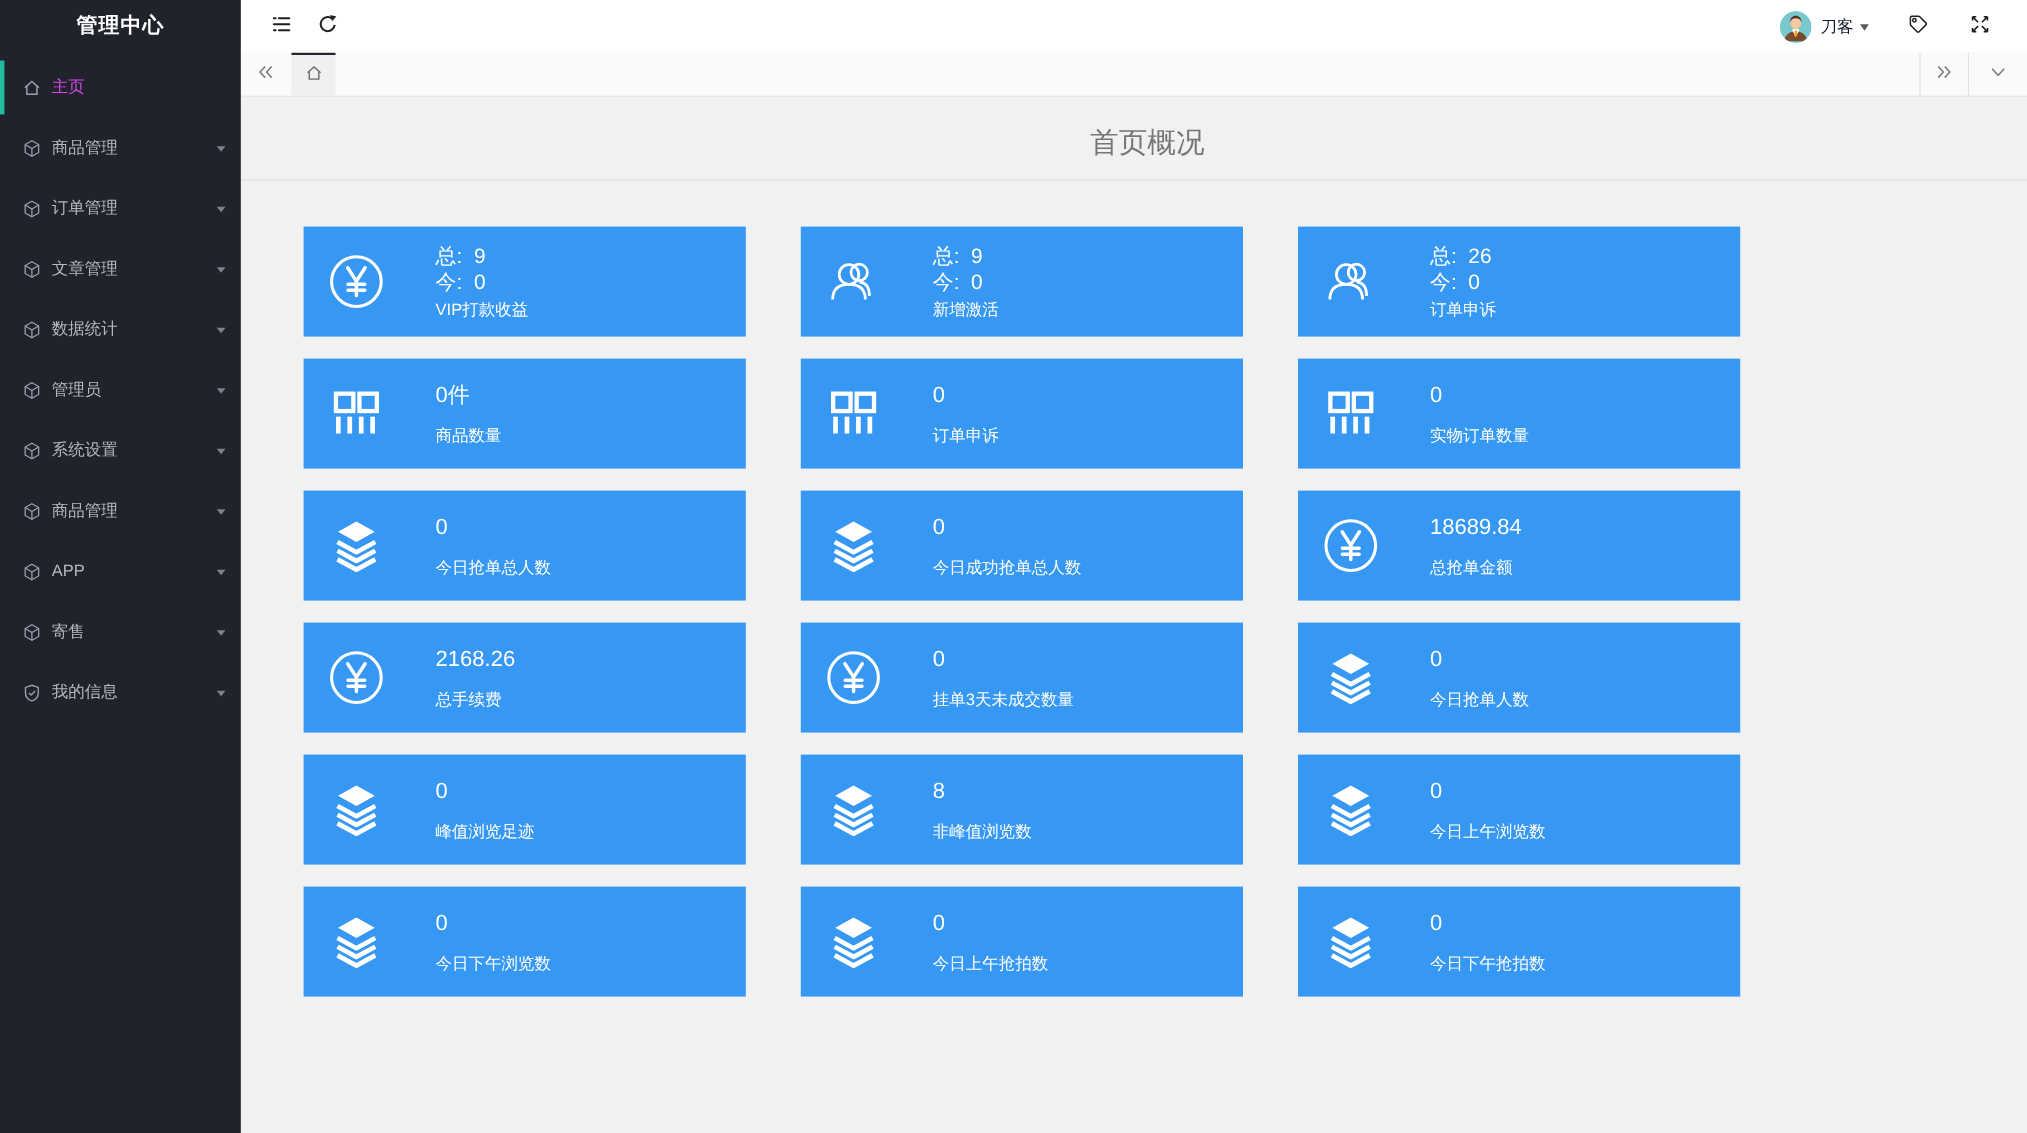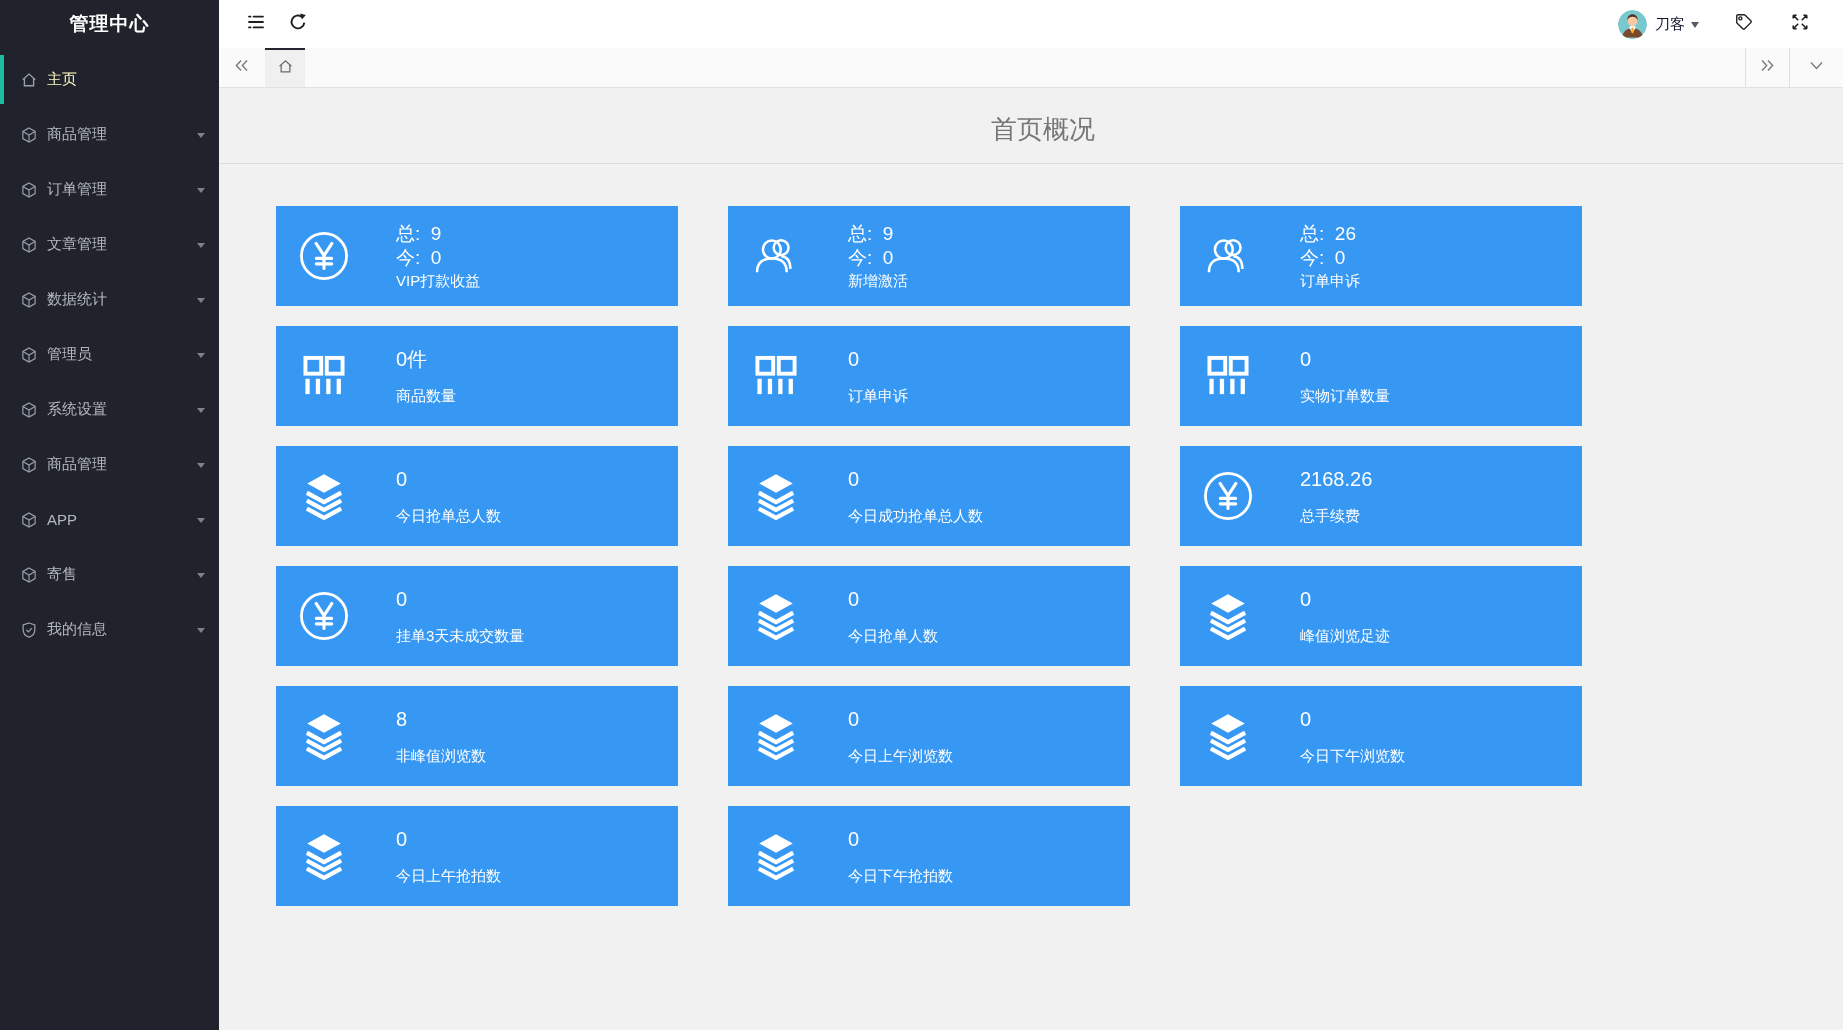--- a/index.html
+++ b/index.html
@@ -5,21 +5,21 @@
   * { margin:0; padding:0; box-sizing:border-box; }
   html,body { background:#f1f1f1; }
   body { font-family:"Liberation Sans","DejaVu Sans",sans-serif; }
   .app { position:relative; width:1843px; height:1030px; display:flex; overflow:hidden; background:#f1f1f1; }
 
   
   .sidebar { width:219px; flex-shrink:0; background:#20232b; color:#b4b8c1; }
   .sidebar-title { height:48px; line-height:48px; text-align:center; color:#ffffff; font-size:19px; font-weight:bold; letter-spacing:1px; }
   .menu { padding-top:4px; }
   .menu-item { position:relative; height:55px; display:flex; align-items:center; padding:0 14px 0 20px; font-size:15px; cursor:pointer; }
-  .menu-item.active { color:#fef9c3; }
+  .menu-item.active { color:#d946ef; }
   .menu-item.active::before { content:""; position:absolute; left:0; top:3px; bottom:3px; width:4px; background:#1fbca0; }
   .mi-icon { width:18px; height:18px; margin-right:9px; color:#9aa0ab; flex-shrink:0; }
   .mi-icon svg { width:100%; height:100%; display:block; }
   .mi-label { flex:1; }
   .mi-arrow { width:0; height:0; border:4px solid transparent; border-top:5px solid #7d828c; margin-top:5px; }
 
   
   .main { flex:1; display:flex; flex-direction:column; min-width:0; }
 
   .topbar { height:48px; background:#ffffff; display:flex; align-items:center; padding:0 22px 0 16px; }
@@ -396,34 +396,48 @@
   </div>
           <div class="card single">
     <span class="card-icon">
               <svg viewBox="0 0 56 56" fill="none" stroke="currentColor">
                 <circle cx="28" cy="28" r="24.3" stroke-width="3"></circle>
                 <path d="M19.5 14.5 L28 27.5 L36.5 14.5 M28 27.5 V41.5 M19.8 30.5 H36.2 M19.8 36.5 H36.2" stroke-width="3.4" stroke-linecap="round"></path>
               </svg>
             </span>
     <div class="card-text">
       <div class="vals">
-                <div class="v">2168.26</div>
-              </div>
-      <div class="card-label">总手续费</div>
+                <div class="v">18689.84</div>
+              </div>
+      <div class="card-label">总抢单金额</div>
     </div>
   </div>
           <div class="card single">
     <span class="card-icon">
               <svg viewBox="0 0 56 56" fill="none" stroke="currentColor">
                 <circle cx="28" cy="28" r="24.3" stroke-width="3"></circle>
                 <path d="M19.5 14.5 L28 27.5 L36.5 14.5 M28 27.5 V41.5 M19.8 30.5 H36.2 M19.8 36.5 H36.2" stroke-width="3.4" stroke-linecap="round"></path>
               </svg>
             </span>
     <div class="card-text">
       <div class="vals">
+                <div class="v">2168.26</div>
+              </div>
+      <div class="card-label">总手续费</div>
+    </div>
+  </div>
+          <div class="card single">
+    <span class="card-icon">
+              <svg viewBox="0 0 56 56" fill="none" stroke="currentColor">
+                <circle cx="28" cy="28" r="24.3" stroke-width="3"></circle>
+                <path d="M19.5 14.5 L28 27.5 L36.5 14.5 M28 27.5 V41.5 M19.8 30.5 H36.2 M19.8 36.5 H36.2" stroke-width="3.4" stroke-linecap="round"></path>
+              </svg>
+            </span>
+    <div class="card-text">
+      <div class="vals">
                 <div class="v">0</div>
               </div>
       <div class="card-label">挂单3天未成交数量</div>
     </div>
   </div>
           <div class="card single">
     <span class="card-icon">
               <svg viewBox="0 0 56 56">
                 <polygon points="28,4.5 46,14.5 28,24.5 10,14.5" fill="currentColor"></polygon>
                 <g fill="none" stroke="currentColor" stroke-width="4.6" stroke-linejoin="round">

